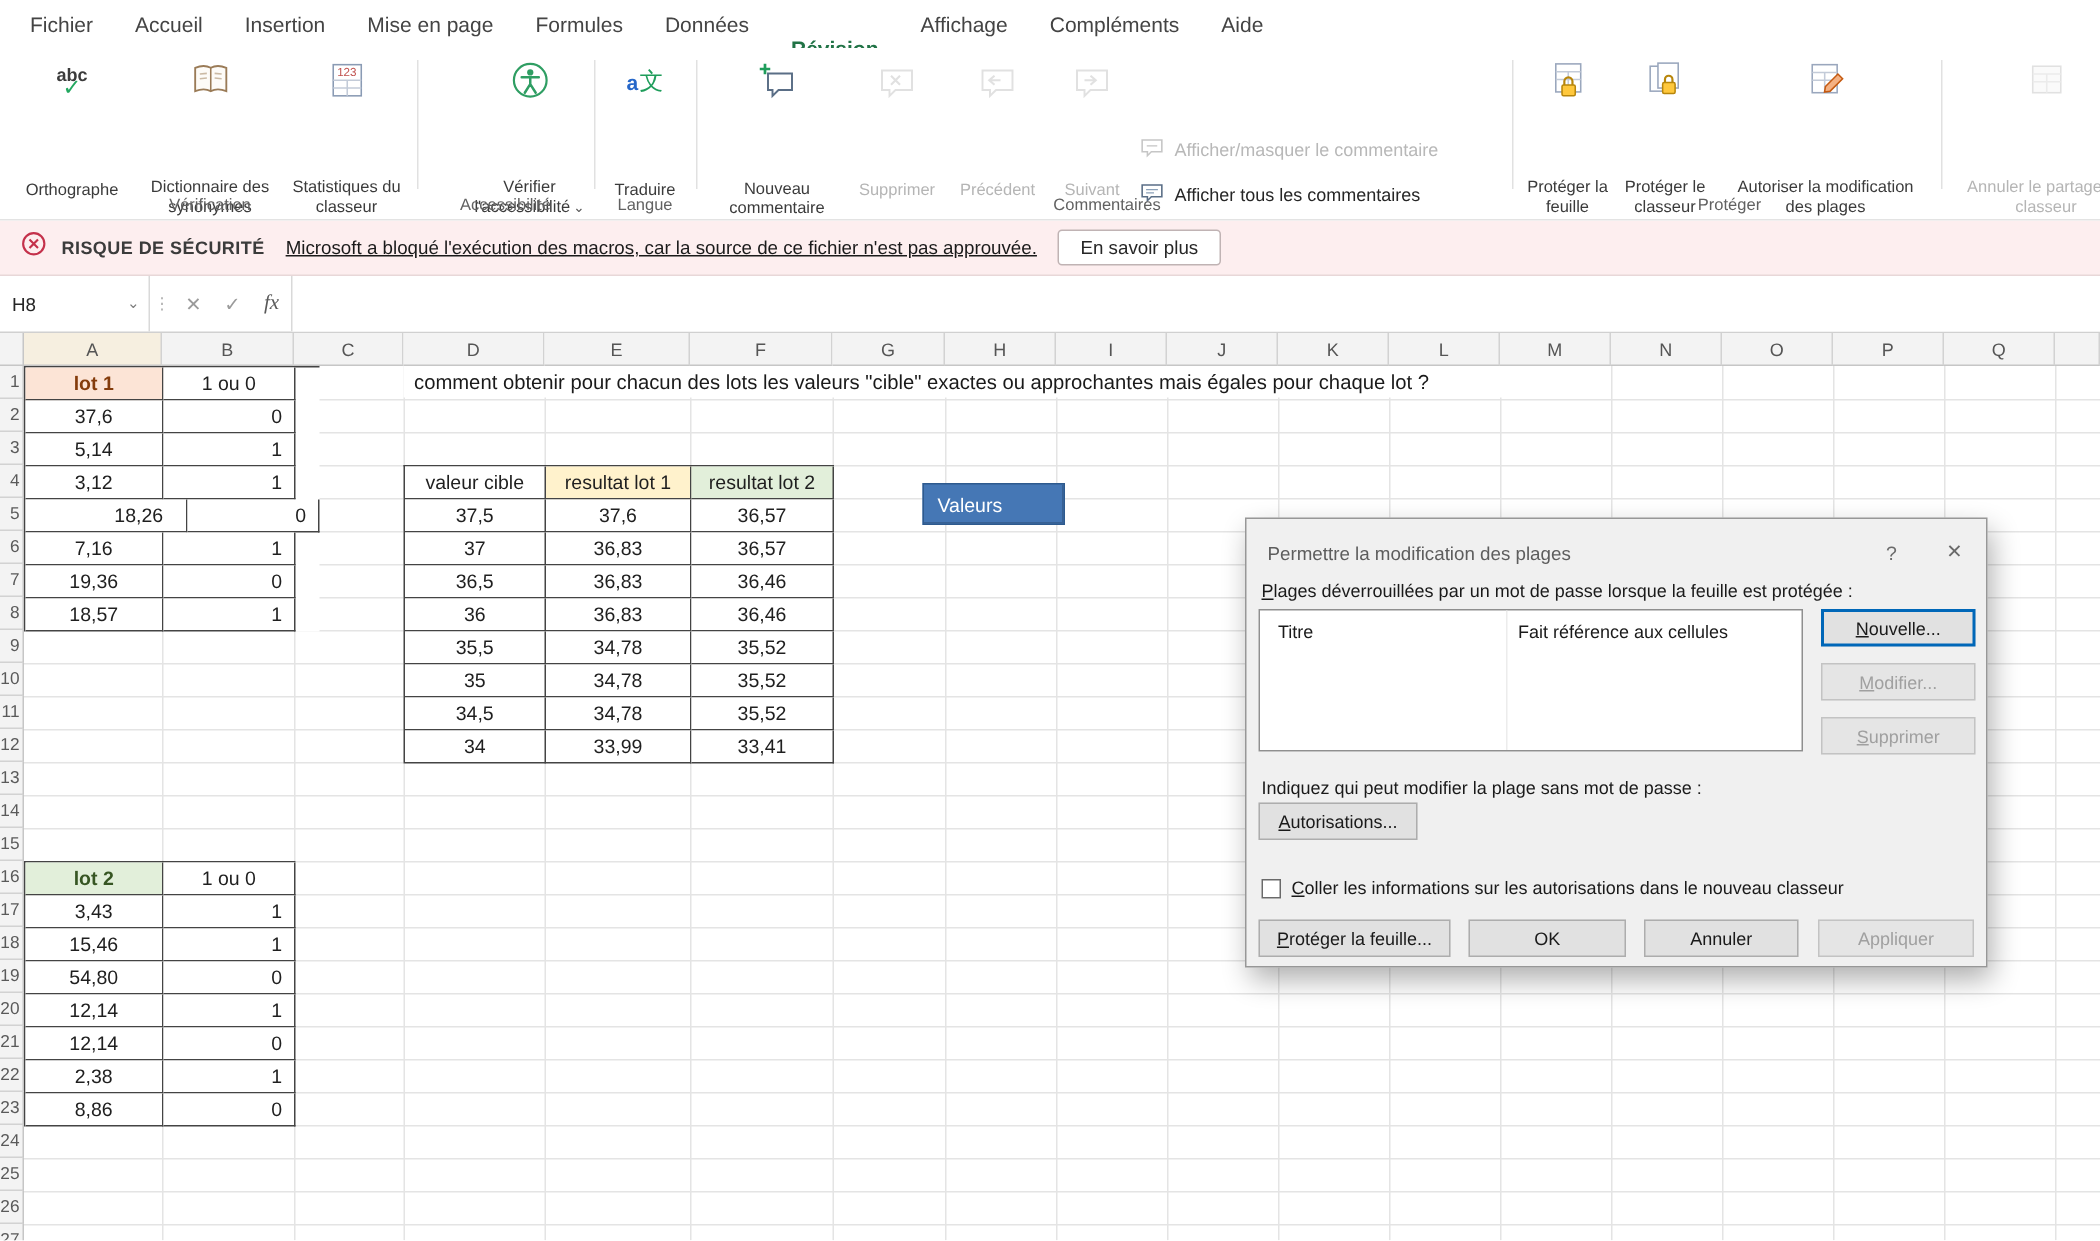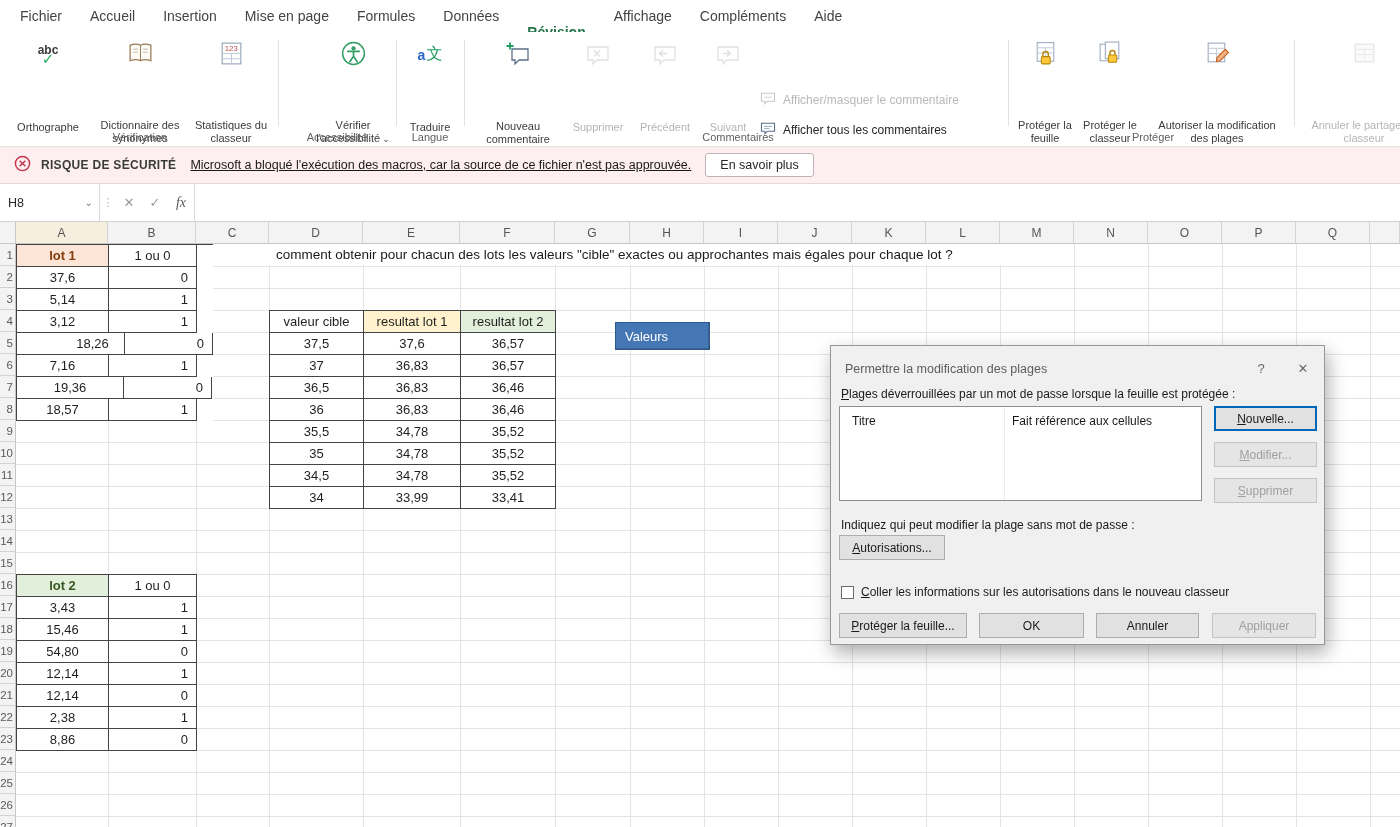--- a/index.html
+++ b/index.html
@@ -449,21 +449,21 @@
       </div>
       <div class="trow drow">
         <div class="tcell c0" style="width: 108px; padding-left: 44px;">18,26</div>
         <div class="tcell c1" style="width: 88px;">0</div>
       </div>
       <div class="trow drow">
         <div class="tcell c0" style="width: 92px;">7,16</div>
         <div class="tcell c1" style="width: 88px;">1</div>
       </div>
       <div class="trow drow">
-        <div class="tcell c0" style="width: 107px;">19,36</div>
+        <div class="tcell c0" style="width: 92px;">19,36</div>
         <div class="tcell c1" style="width: 88px;">0</div>
       </div>
       <div class="trow drow">
         <div class="tcell c0" style="width: 92px;">18,57</div>
         <div class="tcell c1" style="width: 88px;">1</div>
       </div>
     </div>
 
   <div id="results-table" class="sheet-table" style="left:269px;top:88px;">
       <div class="trow hrow">

